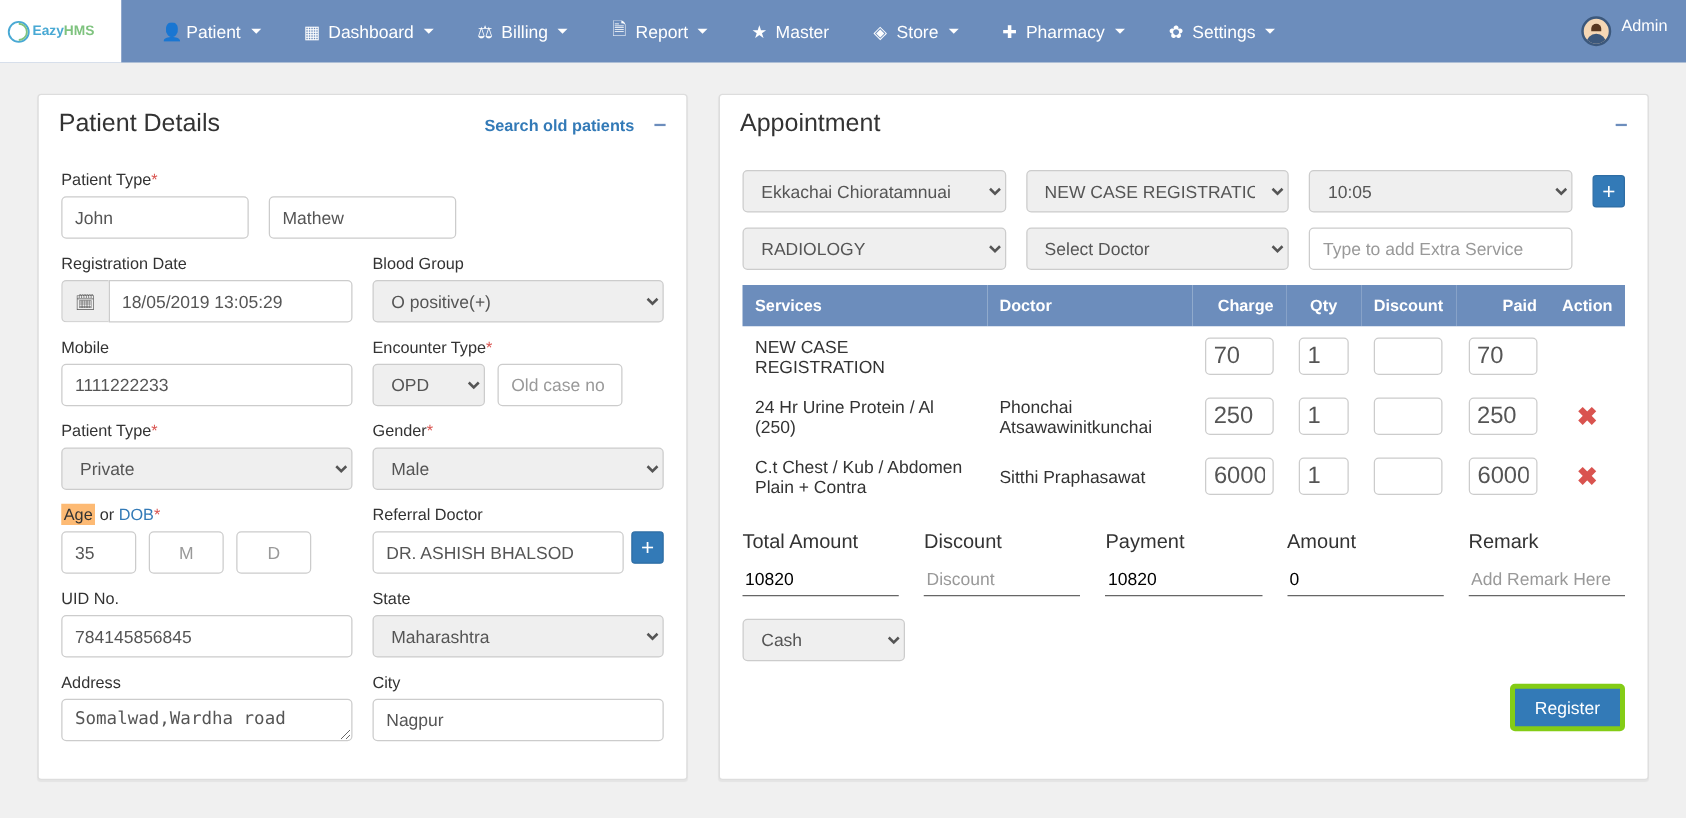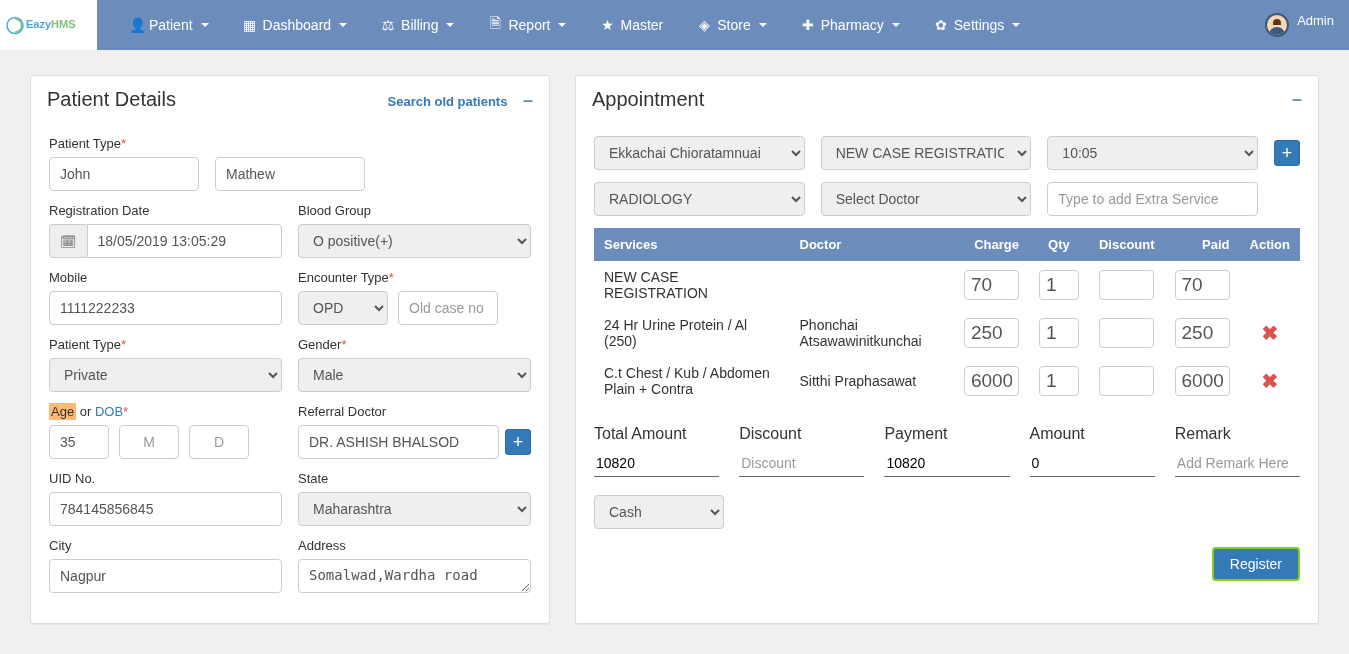--- a/index.html
+++ b/index.html
@@ -60,21 +60,21 @@
   .col-doctor { width: 24%; }
   .col-num { width: 60px; }
   .del { color: #d9534f; font-size: 20px; cursor: pointer; font-weight: bold; }
   
   
   .totals { display: flex; gap: 20px; margin-top: 20px; flex-wrap: wrap;}
   .totals .tfield { flex: 1; min-width: 110px;}
   .totals label { font-size: 16px; margin-bottom: 6px; display: block;}
   .line-input { border: none; border-bottom: 1px solid #666; border-radius: 0; padding: 4px 2px; height: 28px; width: 100%; font-size: 14px; background: transparent; outline: none; }
   .line-input::placeholder { color: #999; }
-  .btn-primary { background: #337ab7; color: #fff; border: 2px solid #84cc16; padding: 7px 16px; border-radius: 4px; font-size: 14px; cursor: pointer; }
+  .btn-primary { background: #337ab7; color: #fff; border: 4px solid #84cc16; padding: 7px 16px; border-radius: 4px; font-size: 14px; cursor: pointer; }
   .footer-right { margin-left: auto; padding: 0 18px 18px; display:flex; justify-content:flex-end;}
   .pay-select { width: 130px; margin-top: 18px;}
   
   .icon { display: inline-block; width: 14px; text-align: center; }
 </style>
 </head>
 <body>
 
 <div class="navbar">
   <div class="logo">
@@ -189,44 +189,44 @@
         <div class="field">
           <label><span class="age-dob">Age</span><span> or </span><span class="link-blue req">DOB</span></label>
           <div style="display:flex;gap:10px">
             <input type="text" style="width: 60px;" value="35">
             <input type="text" style="width: 60px; text-align: center;" placeholder="M">
             <input type="text" style="width: 60px; text-align: center;" placeholder="D">
           </div>
         </div>
         <div class="field">
           <label>Referral Doctor</label>
-          <div style="display:flex;gap:6px;align-items:center">
+          <div style="display:flex;gap:6px;align-items:flex-start">
             <input type="text" value="DR. ASHISH BHALSOD" style="">
             <div class="btn-add">+</div>
           </div>
         </div>
       </div>
       <div class="row">
         <div class="field">
           <label>UID No.</label>
           <input type="text" value="784145856845" style="">
         </div>
         <div class="field">
           <label>State</label>
           <select><option>Maharashtra</option></select>
         </div>
       </div>
       <div class="row">
         <div class="field">
+          <label>Address</label>
+          <textarea style="height: 34px; resize: both;">Somalwad,Wardha road</textarea>
+        </div>
+        <div class="field">
           <label>City</label>
           <input type="text" value="Nagpur" style="">
-        </div>
-        <div class="field">
-          <label>Address</label>
-          <textarea style="height: 34px; resize: both;">Somalwad,Wardha road</textarea>
         </div>
       </div>
     </div>
   </div>
 
   <div class="panel panel-right">
     <div class="panel-heading">
       <span>Appointment</span>
       <span class="minus">–</span>
     </div>

